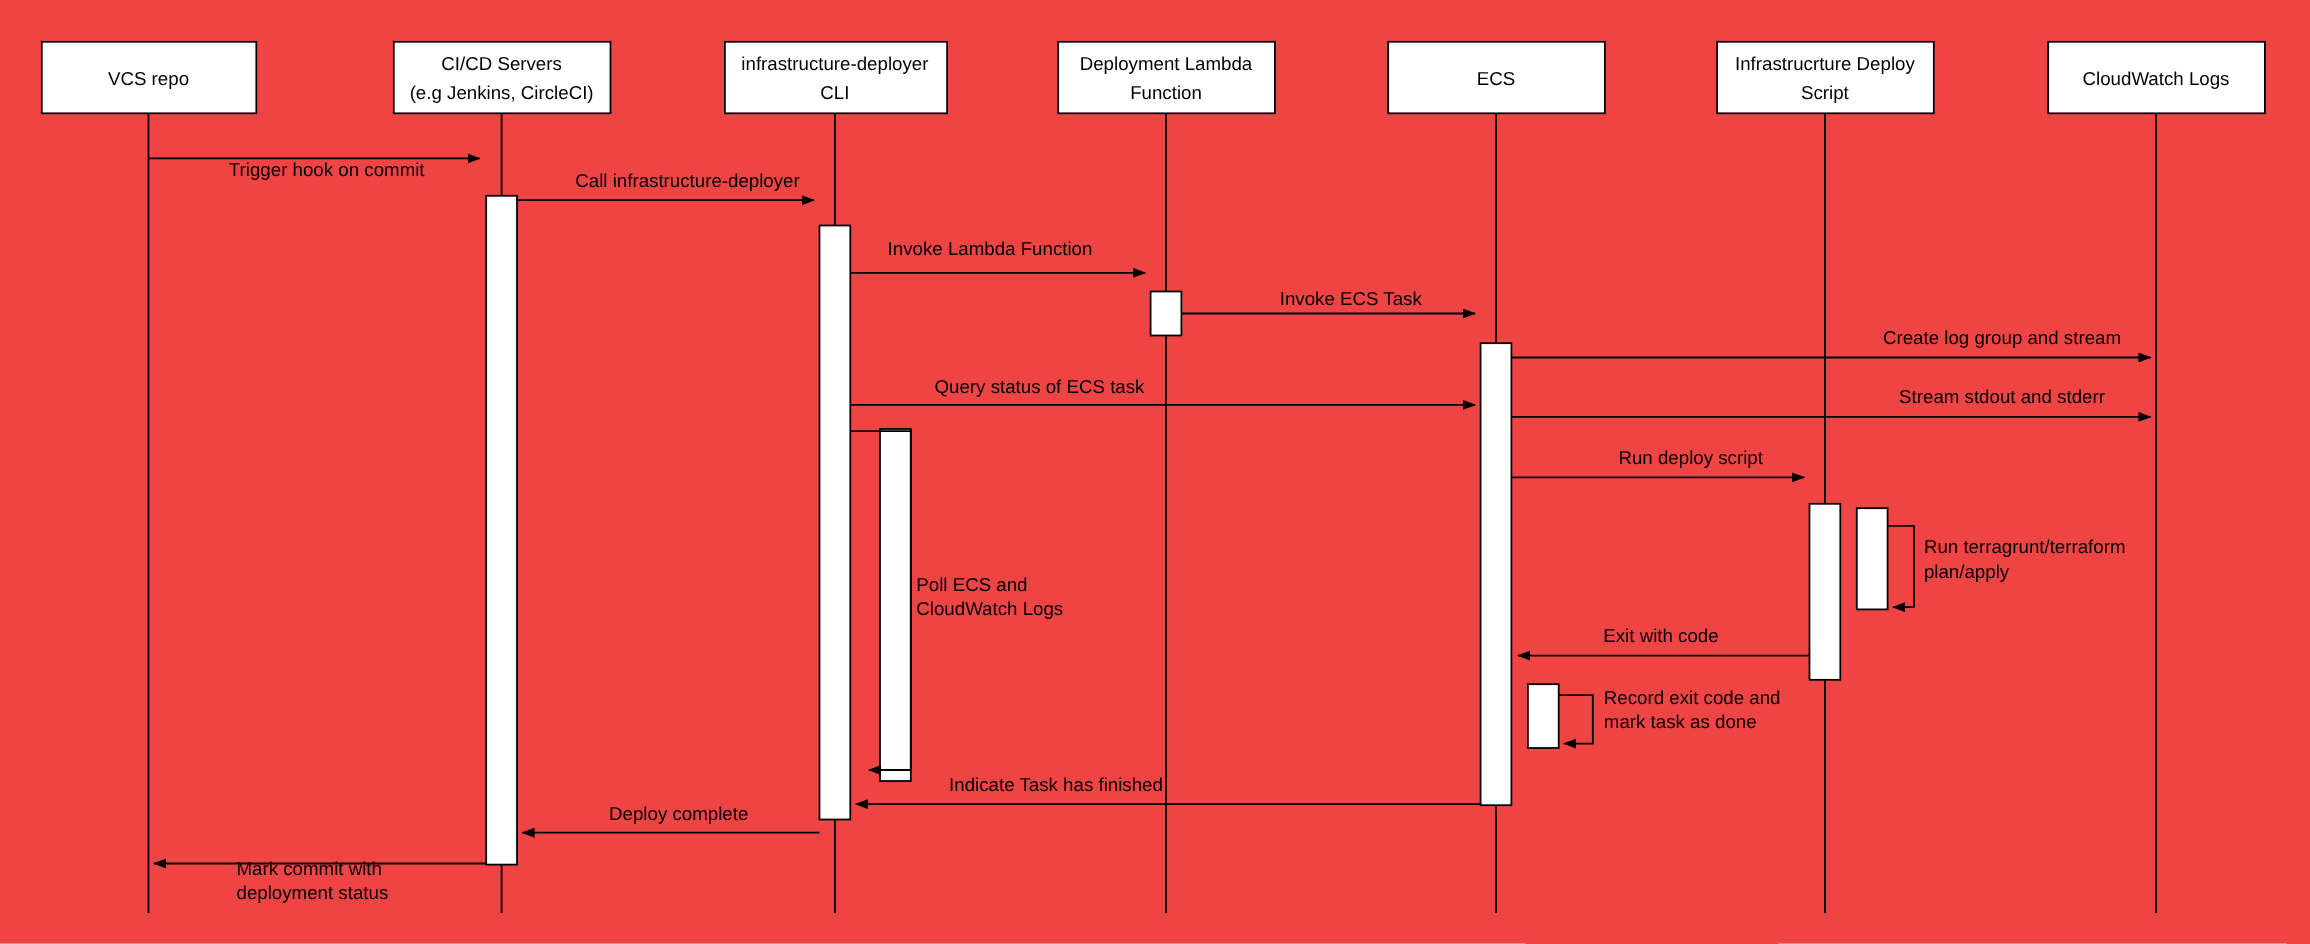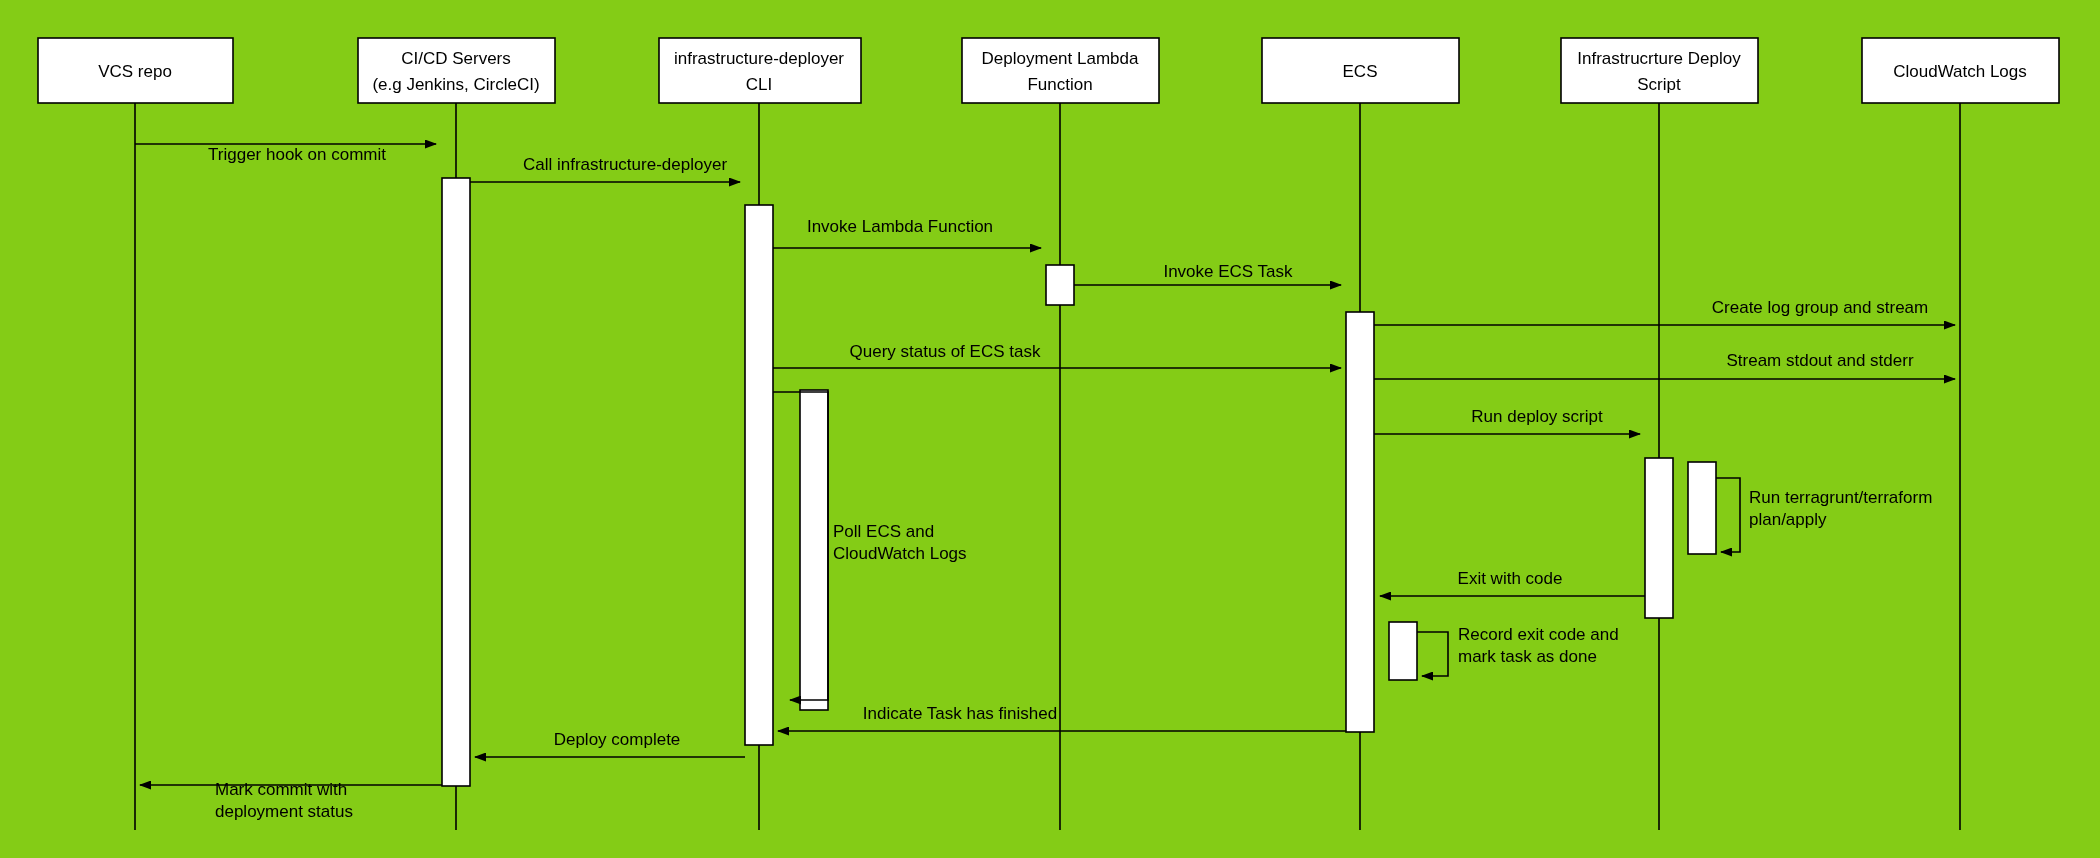--- a/index.html
+++ b/index.html
@@ -8,21 +8,21 @@
     background: #ffffff;
   }
   body {
     font-family: "Liberation Sans", sans-serif;
     color: #000000;
   }
   #diagram-root {
     position: relative;
     width: 2100px;
     height: 858px;
-    background: #84cc16;
+    background: #ef4444;
     overflow: hidden;
     text-decoration: underline;
   }
   svg#sequence-svg {
     display: block;
     width: 2100px;
     height: 858px;
   }
   .lifeline-box {
     fill: #ffffff;

